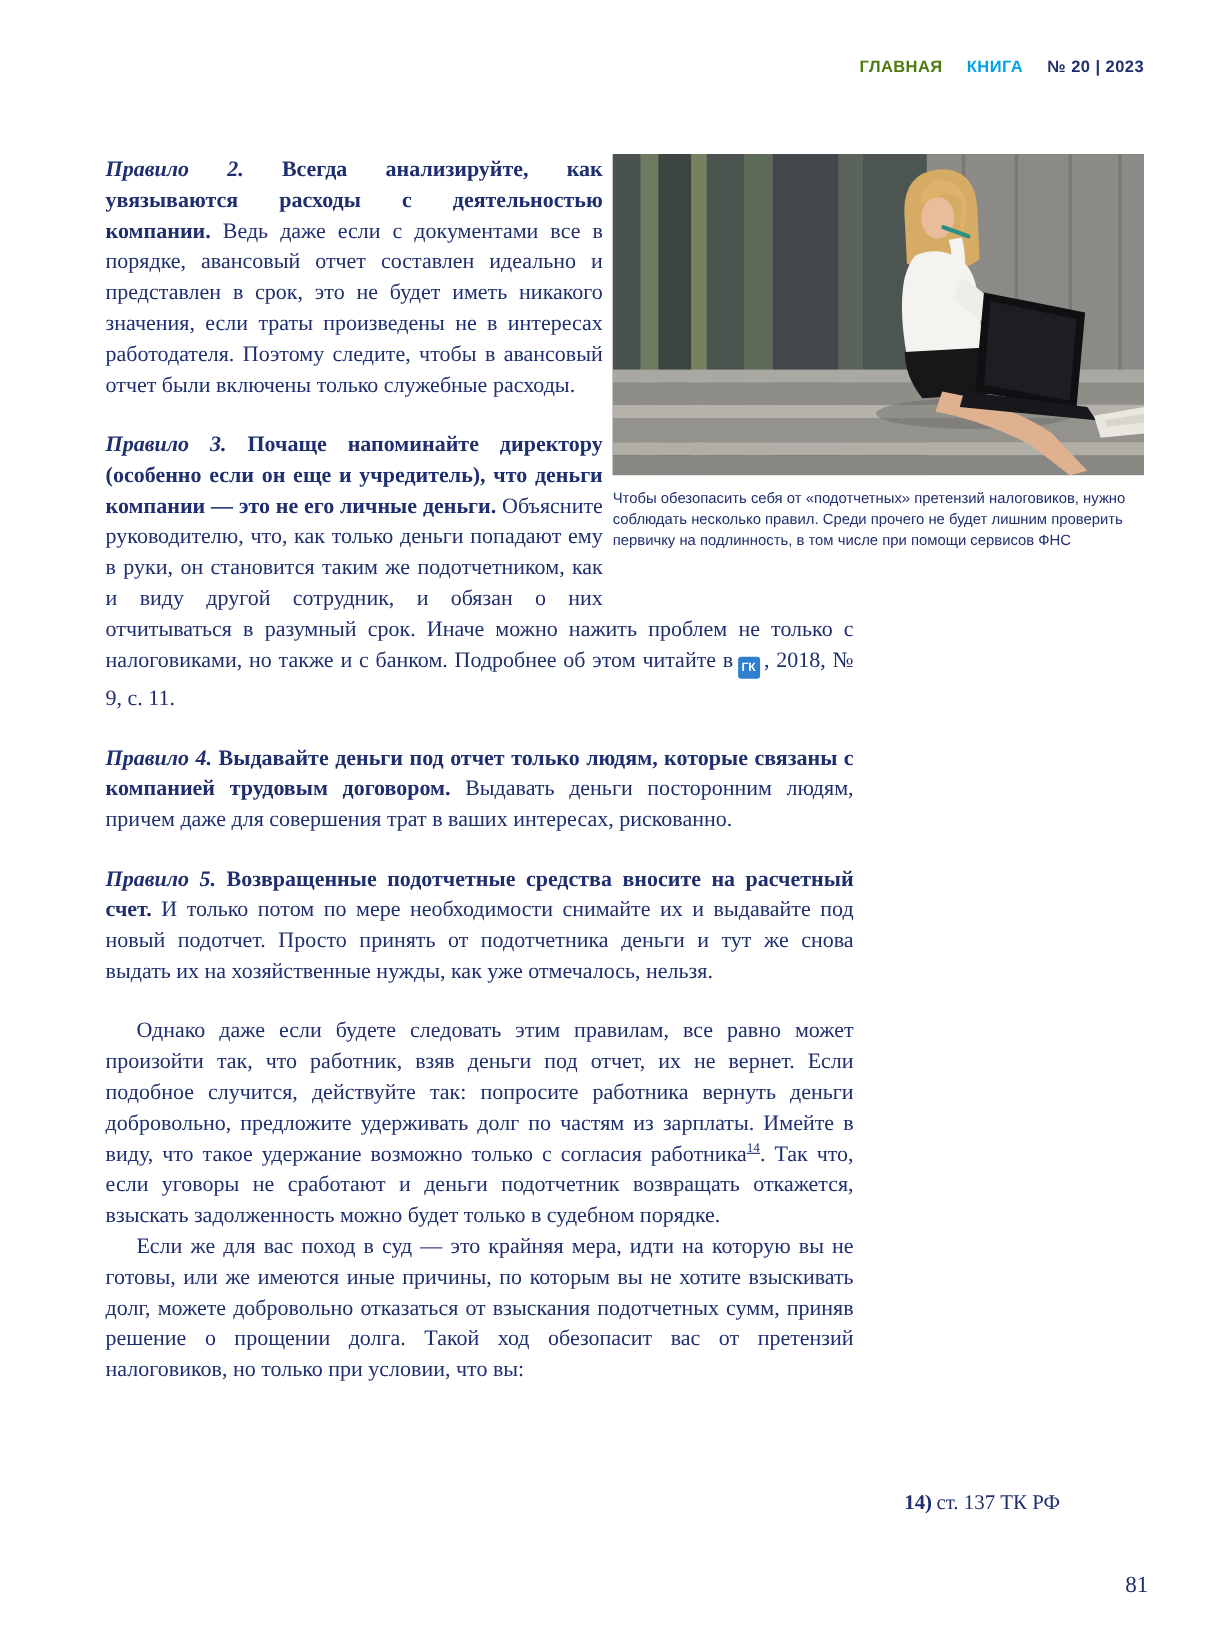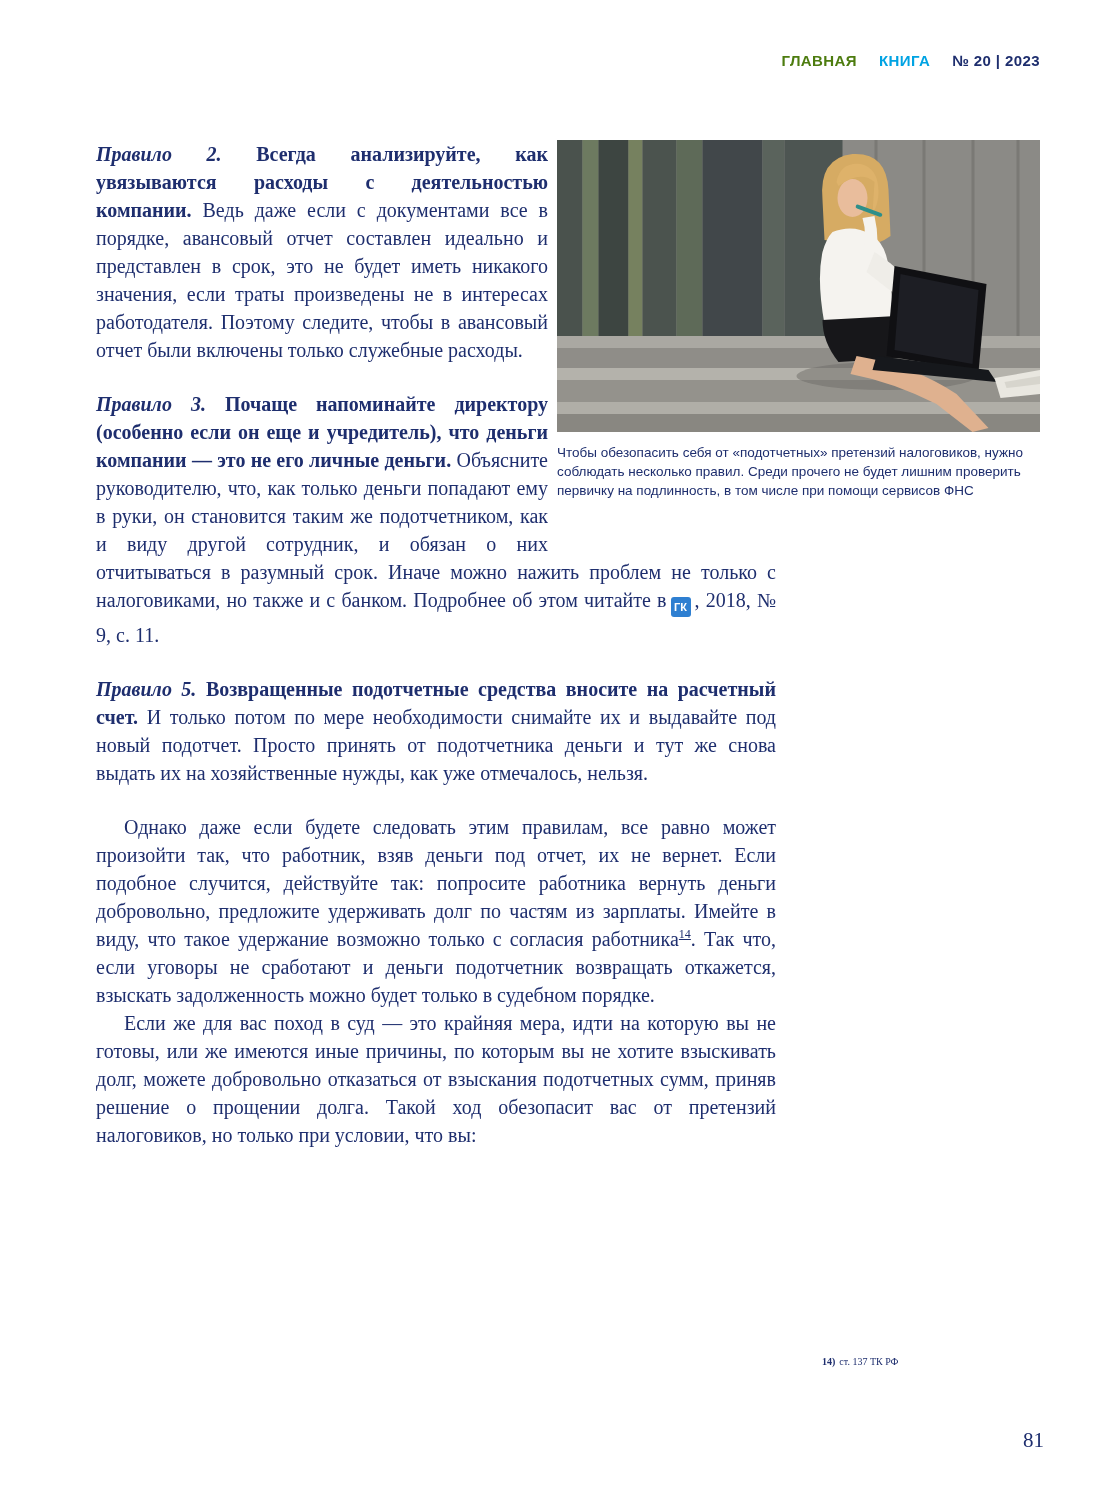--- a/index.html
+++ b/index.html
@@ -86,21 +86,21 @@
     line-height: 19px;
     color: #1e2e6e;
     text-align: left;
   }
 
   
   .footnote {
     position: absolute;
     left: 822px;
     top: 1356px;
-    font-size: 10px;
+    font-size: 19px;
     white-space: nowrap;
   }
   .footnote .fn-marker { font-weight: bold; margin-right: 4px; }
   .page-number {
     position: absolute;
     right: 60px;
     top: 1428px;
     font-size: 21px;
     margin-left: 44px;
   }
@@ -186,20 +186,25 @@
       <span class="rule-lead">Всегда анализируйте, как увязываются расходы с деятельностью компании.</span>
       <span>Ведь даже если с документами все в порядке, авансовый отчет составлен идеально и представлен в срок, это не будет иметь никакого значения, если траты произведены не в интересах работодателя. Поэтому следите, чтобы в авансовый отчет были включены только служебные расходы.</span>
     </p>
 
     <p>
       <span class="rule-label">Правило 3.</span>
       <span class="rule-lead">Почаще напоминайте директору (особенно если он еще и учредитель), что деньги компании — это не его личные деньги.</span>
       <span>Объясните руководителю, что, как только деньги попадают ему в руки, он становится таким же подотчетником, как и виду другой сотрудник, и обязан о них отчитываться в разумный срок. Иначе можно нажить проблем не только с налоговиками, но также и с банком. Подробнее об этом читайте в</span><span class="gk-badge">ГК</span><span>, 2018, № 9, с. 11.</span>
     </p>
 
+    <p>
+      <span class="rule-label">Правило 4.</span>
+      <span class="rule-lead">Выдавайте деньги под отчет только людям, которые связаны с компанией трудовым договором.</span>
+      <span>Выдавать деньги посторонним людям, причем даже для совершения трат в ваших интересах, рискованно.</span>
+    </p>
 
     <p>
       <span class="rule-label">Правило 5.</span>
       <span class="rule-lead">Возвращенные подотчетные средства вносите на расчетный счет.</span>
       <span>И только потом по мере необходимости снимайте их и выдавайте под новый подотчет. Просто принять от подотчетника деньги и тут же снова выдать их на хозяйственные нужды, как уже отмечалось, нельзя.</span>
     </p>
 
     <p class="indent no-gap">
       <span>Однако даже если будете следовать этим правилам, все равно может произойти так, что работник, взяв деньги под отчет, их не вернет. Если подобное случится, действуйте так: попросите работника вернуть деньги добровольно, предложите удерживать долг по частям из зарплаты. Имейте в виду, что такое удержание возможно только с согласия работника</span><sup class="fn-sup">14</sup><span>. Так что, если уговоры не сработают и деньги подотчетник возвращать откажется, взыскать задолженность можно будет только в судебном порядке.</span>
     </p>

